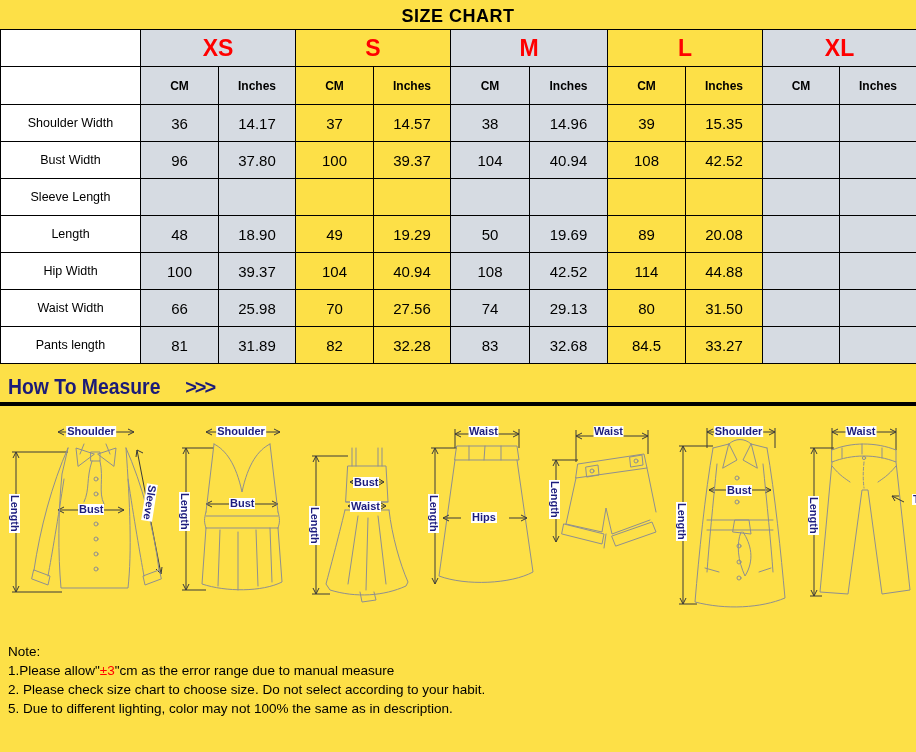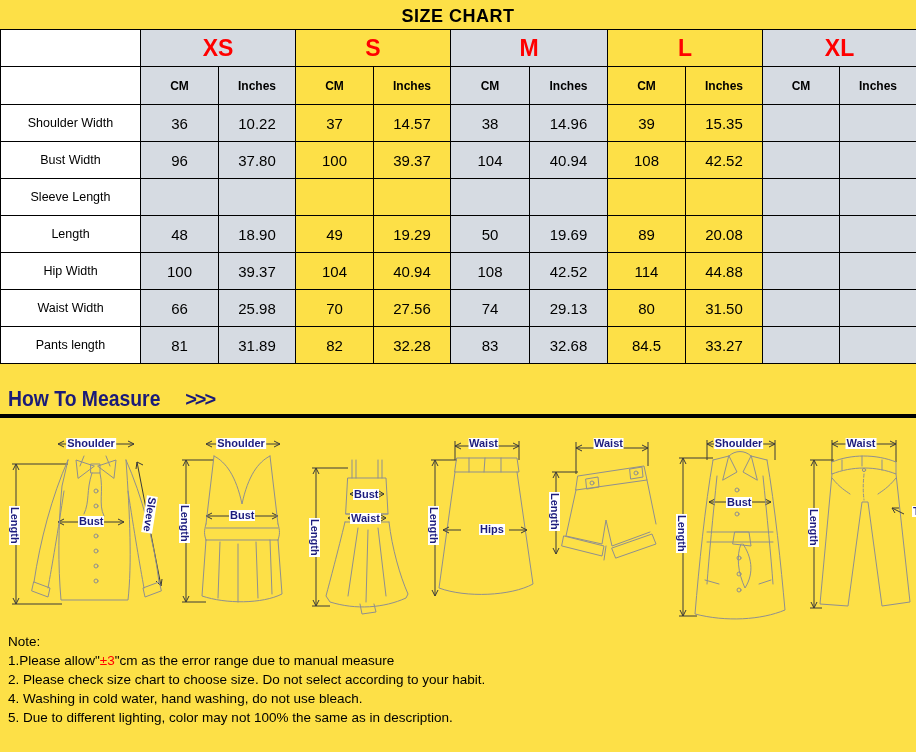--- a/index.html
+++ b/index.html
@@ -6,33 +6,33 @@
   body{font-family:"Liberation Sans",sans-serif;color:#000;}
   .page{width:916px;height:752px;position:relative;background:#fde047;overflow:hidden;}
   .title{text-align:center;font-size:18px;font-weight:bold;padding-top:6px;height:29px;box-sizing:border-box;letter-spacing:.5px;}
   table.sizes{border-collapse:collapse;table-layout:fixed;width:916px;}
   table.sizes td{border:1px solid #000;text-align:center;vertical-align:middle;padding:0;overflow:hidden;}
   td.shade{background:#d6dbe2;}
   td.size-h{color:#ff0000;font-size:23px;font-weight:600;height:36px;margin-top:33px;}
   td.unit-h{font-weight:bold;font-size:12px;height:37px;margin-left:44px;}
   td.rlabel{font-size:12.5px;background:#fff;}
   td.val{font-size:15px;height:36px;}
-  .measure-head{margin:22px 0 0 8px;height:26px;}
+  .measure-head{margin:10px 0 0 8px;height:26px;}
   .measure-head .txt{display:inline-block;color:#1b1b78;font-weight:bold;font-size:22px;transform:scaleX(.88);transform-origin:left center;letter-spacing:0;white-space:nowrap;}
   .measure-head .chev{color:#1b1b78;font-weight:bold;font-size:20px;letter-spacing:-2px;margin-left:4px;}
   .rule{height:4px;background:#000;width:916px;margin-top:2px;}
   .diagrams{display:flex;align-items:flex-start;padding-left:6px;height:196px;margin-top:18px;}
   .dia{position:relative;height:192px;flex:0 0 auto;}
   .dia svg{position:absolute;left:0;top:0;}
   .g{fill:none;stroke:#8f8f8f;stroke-width:1;stroke-linejoin:round;stroke-linecap:round;}
   .ar{fill:none;stroke:#3a3a3a;stroke-width:1;}
   .dlbl{position:absolute;color:#1c1c7e;font-weight:bold;font-size:11px;line-height:1;background:#fff;padding:0 1px;white-space:nowrap;}
   .l-top{top:2px;left:50%;transform:translateX(-50%);}
   .l-vert{writing-mode:vertical-rl;padding:1px 0;}
-  .notes{margin:0 0 0 8px;font-size:13.5px;line-height:19px;}
+  .notes{margin:22px 0 0 8px;font-size:13.5px;line-height:19px;}
   .notes p{margin:0;}
   .red{color:#ff0000;}
 </style>
 </head>
 <body>
 
 <div class="page">
 
   <div class="title">SIZE CHART</div>
 
@@ -68,21 +68,21 @@
       <td class="unit-h shade">CM</td>
       <td class="unit-h shade">Inches</td>
       <td class="unit-h">CM</td>
       <td class="unit-h">Inches</td>
       <td class="unit-h shade">CM</td>
       <td class="unit-h shade">Inches</td>
     </tr>
     <tr>
       <td class="rlabel">Shoulder Width</td>
       <td class="val shade">36</td>
-      <td class="val shade">10.22</td>
+      <td class="val shade">14.17</td>
       <td class="val">37</td>
       <td class="val">14.57</td>
       <td class="val shade">38</td>
       <td class="val shade">14.96</td>
       <td class="val">39</td>
       <td class="val">15.35</td>
       <td class="val shade"></td>
       <td class="val shade"></td>
     </tr>
     <tr>
@@ -235,21 +235,21 @@
     <div class="dia" style="width:125px">
       <svg width="125" height="192">
         <path class="ar" d="M34,10 L98,10 M34,10 l6,-3 M34,10 l6,3 M98,10 l-6,-3 M98,10 l-6,3 M34,5 L34,24 M98,5 L98,24"></path>
         <path class="ar" d="M14,24 L14,160 M14,24 l-3,6 M14,24 l3,6 M14,160 l-3,-6 M14,160 l3,-6 M10,24 L36,24"></path>
         <path class="g" d="M36,22 L96,22 L98,36 L34,36 Z M48,22 L48,36 M64,22 L63,36 M80,22 L80,36"></path>
         <path class="g" d="M34,36 L18,152 C45,162 90,160 112,148 L96,36"></path>
         <path class="ar" d="M40,94 L22,94 M22,94 l6,-3 M22,94 l6,3 M88,94 L106,94 M106,94 l-6,-3 M106,94 l-6,3"></path>
       </svg>
       <span class="dlbl l-top">Waist</span>
       <span class="dlbl l-vert" style="left:7px;top:70px">Length</span>
-      <span class="dlbl" style="left:58px;top:88px">Hips</span>
+      <span class="dlbl" style="left:50px;top:88px">Hips</span>
     </div>
 
     <div class="dia" style="width:125px">
       <svg width="125" height="192">
         <path class="ar" d="M30,12 L102,12 M30,12 l6,-3 M30,12 l6,3 M102,12 l-6,-3 M102,12 l-6,3 M30,6 L30,38 M102,6 L102,30"></path>
         <path class="ar" d="M10,36 L10,118 M10,36 l-3,6 M10,36 l3,6 M10,118 l-3,-6 M10,118 l3,-6 M6,36 L32,36"></path>
         <path class="g" d="M32,40 L98,30 L101,44 L30,54 Z"></path>
         <path class="g" d="M40,43 L52,41 L53,51 L41,53 Z M84,33 L96,31 L97,41 L85,43 Z"></path>
         <circle class="g" cx="46" cy="47" r="2"></circle>
           <circle class="g" cx="90" cy="37" r="2"></circle>
@@ -299,17 +299,16 @@
       <span class="dlbl l-vert" style="left:2px;top:72px">Length</span>
       <span class="dlbl" style="right:-28px;top:70px">Thigh</span>
     </div>
 
   </div>
 
   <div class="notes">
     <p>Note:</p>
     <p><span>1.Please allow"</span><span class="red">±3</span><span>"cm as the error range due to manual measure</span></p>
     <p>2. Please check size chart to choose size. Do not select according to your habit.</p>
-    <p>4. Washing in cold water, hand washing, do not use bleach.</p>
     <p>5. Due to different lighting, color may not 100% the same as in description.</p>
   </div>
 
 </div>
 
 </body></html>

